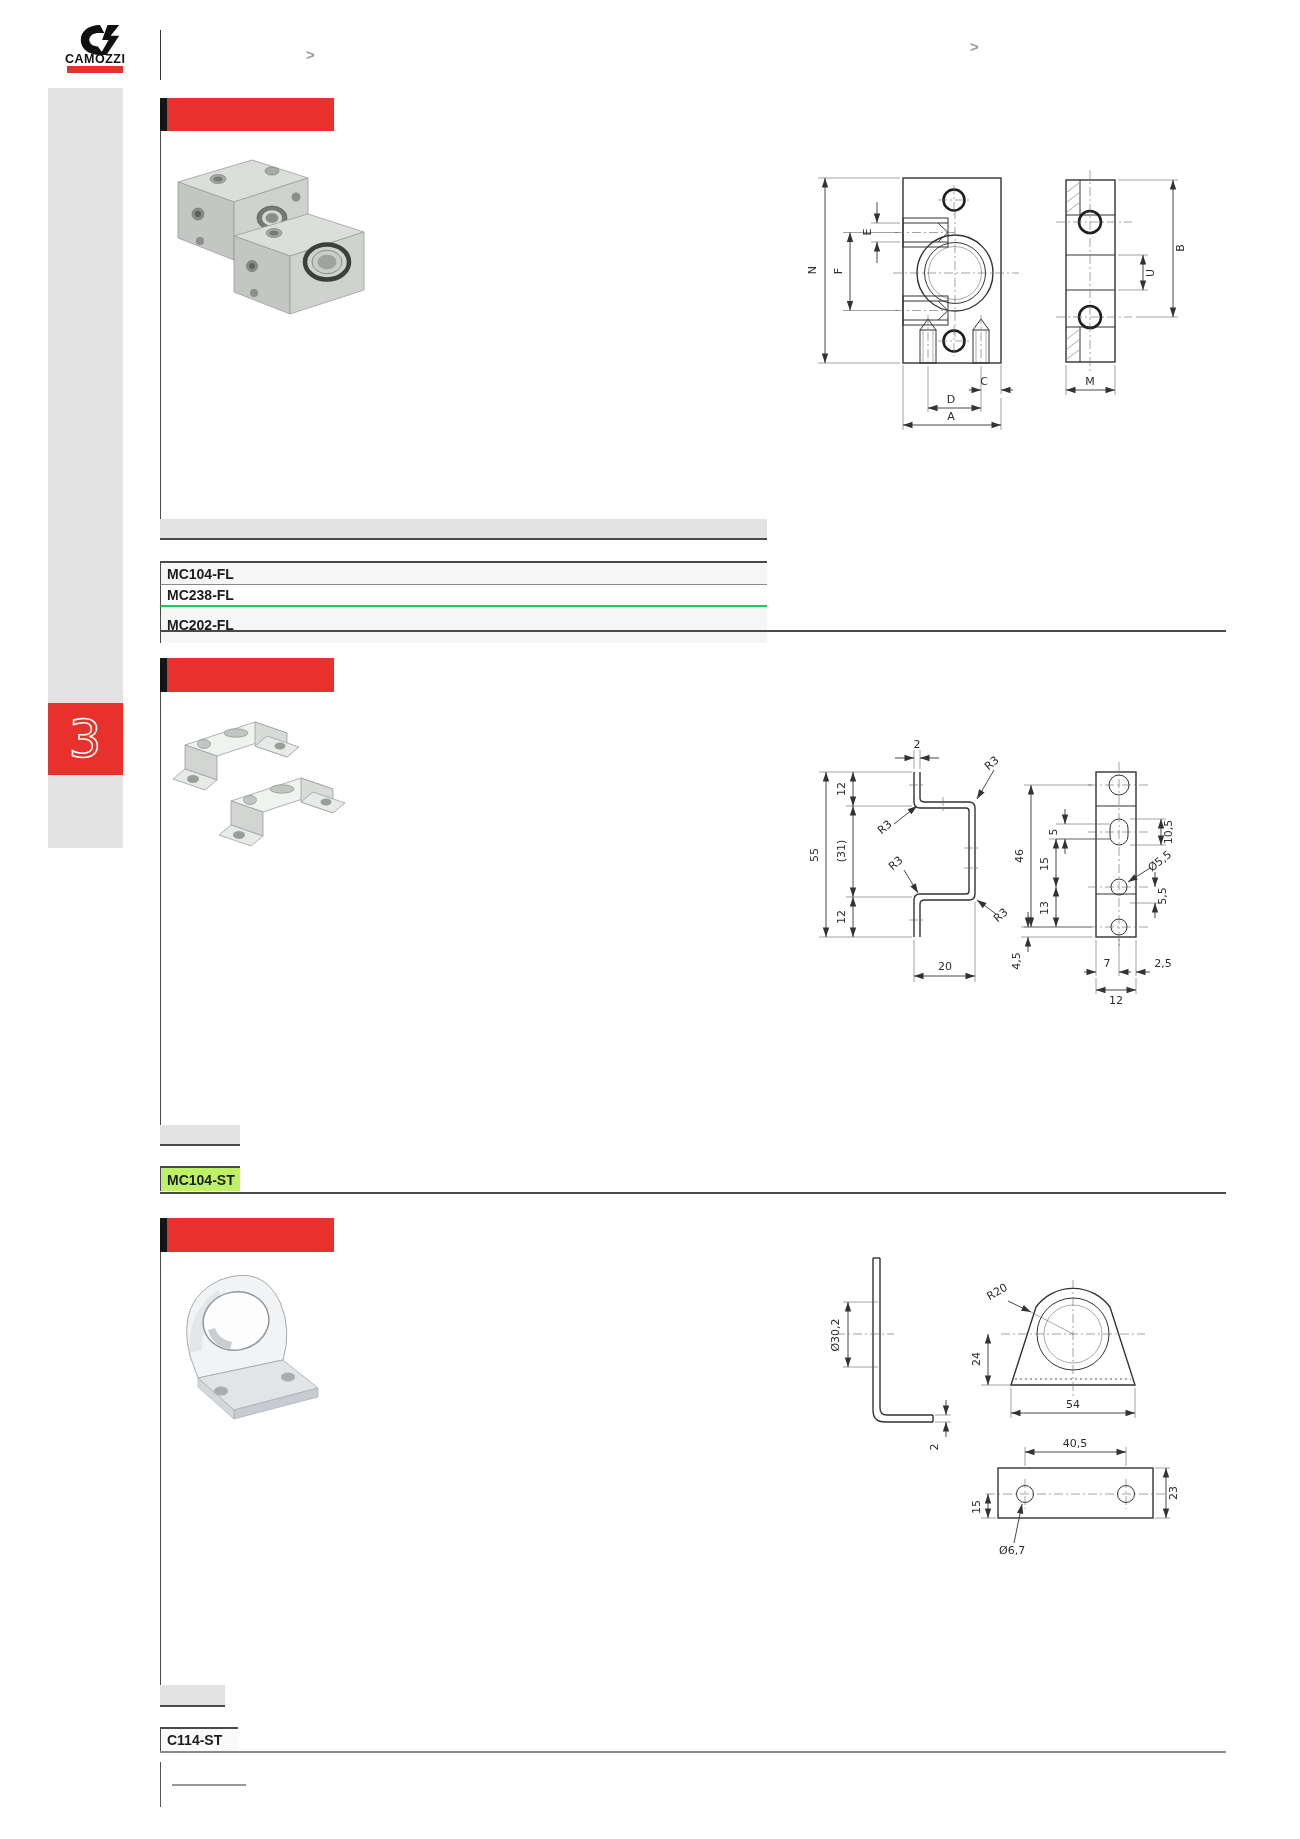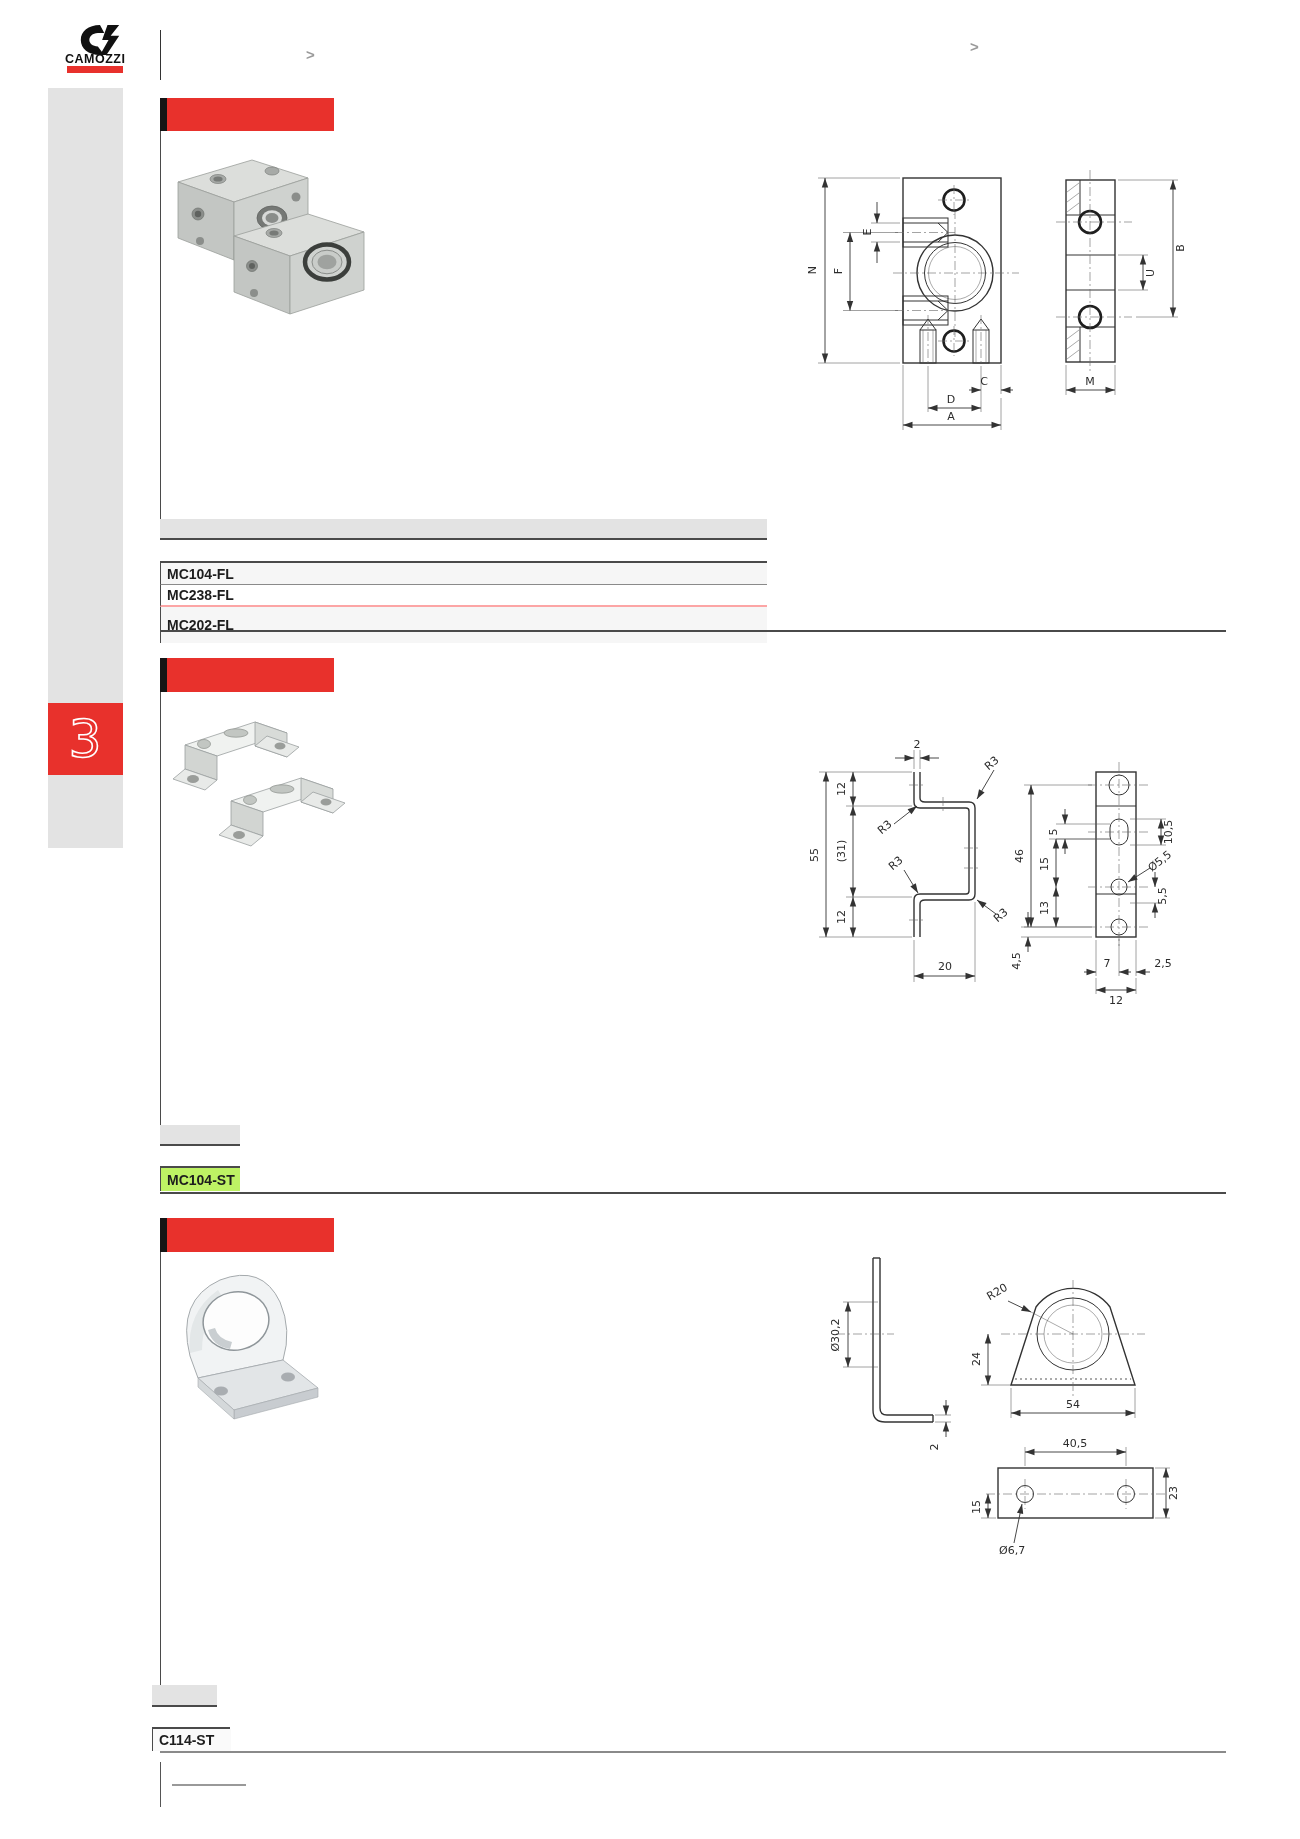--- a/index.html
+++ b/index.html
@@ -23,21 +23,21 @@
   .longrule{position:absolute;height:2px;background:#4a4a4a;}
   
   .tbl{position:absolute;}
   .t-head{background:#e3e3e3;border-bottom:2px solid #4a4a4a;}
   .t-gap{background:#fff;border-bottom:2px solid #4a4a4a;}
   .t-row{font-weight:bold;font-size:14px;color:#1d1d1d;padding-left:6px;
          display:flex;align-items:center;border-left:1px solid #4a4a4a;}
   .r-alt{background:#f6f6f6;}
   .r-w{background:#fff;}
   .bb1{border-bottom:1px solid #8a8a8a;}
-  .bb2{border-bottom:2px solid #fca5a5;}
+  .bb2{border-bottom:2px solid #22c55e;}
   
   svg text.dim{font-family:"DejaVu Sans",sans-serif;font-size:11px;fill:#2c2c2c;}
   svg .ol{stroke:#333;fill:none;stroke-width:1.4;}
   svg .o1{stroke:#333;fill:none;stroke-width:1;}
   svg .bold{stroke:#1f1f1f;fill:none;stroke-width:2.6;}
   svg .dl{stroke:#333;stroke-width:.9;fill:none;}
   svg .el{stroke:#555;stroke-width:.55;fill:none;}
   svg .cl{stroke:#666;stroke-width:.6;fill:none;stroke-dasharray:9 3 2 3;}
   svg .dot{stroke:#444;stroke-width:.9;fill:none;stroke-dasharray:2 3;}
   svg .thin{stroke:#555;stroke-width:.5;fill:none;}
@@ -446,21 +446,21 @@
     <line x1="170" y1="239" x2="170" y2="263" class="dl" marker-start="url(#as)" marker-end="url(#ae)"></line>
     <text class="dim" transform="rotate(-90 162,252)" x="162" y="252" text-anchor="middle">15</text>
     <line x1="337" y1="213" x2="352" y2="213" class="el"></line>
       <line x1="337" y1="263" x2="352" y2="263" class="el"></line>
     <line x1="348" y1="213" x2="348" y2="263" class="dl" marker-start="url(#as)" marker-end="url(#ae)"></line>
     <text class="dim" transform="rotate(-90 359,238)" x="359" y="238" text-anchor="middle">23</text>
     <line x1="196" y1="288" x2="204" y2="249" class="dl" marker-end="url(#ae)"></line>
     <text class="dim" x="181" y="299" text-anchor="start">Ø6,7</text>
   </svg>
 
-  <div class="tbl" style="left:104px;top:1685px">
+  <div class="tbl" style="left:112px;top:1685px">
     <div class="t-head" style="height:20px;width:65px"></div>
     <div class="t-gap" style="height:20px;width:78px"></div>
     <div class="t-row" style="height:22px;width:72px;background:#fafafa">
       <span>C114-ST</span>
     </div>
   </div>
   <div class="longrule" style="left:112px;top:1751px;width:1066px;background:#8a8a8a"></div>
 
   <div class="ftr-v"></div>
   <div class="ftr-h"></div>

